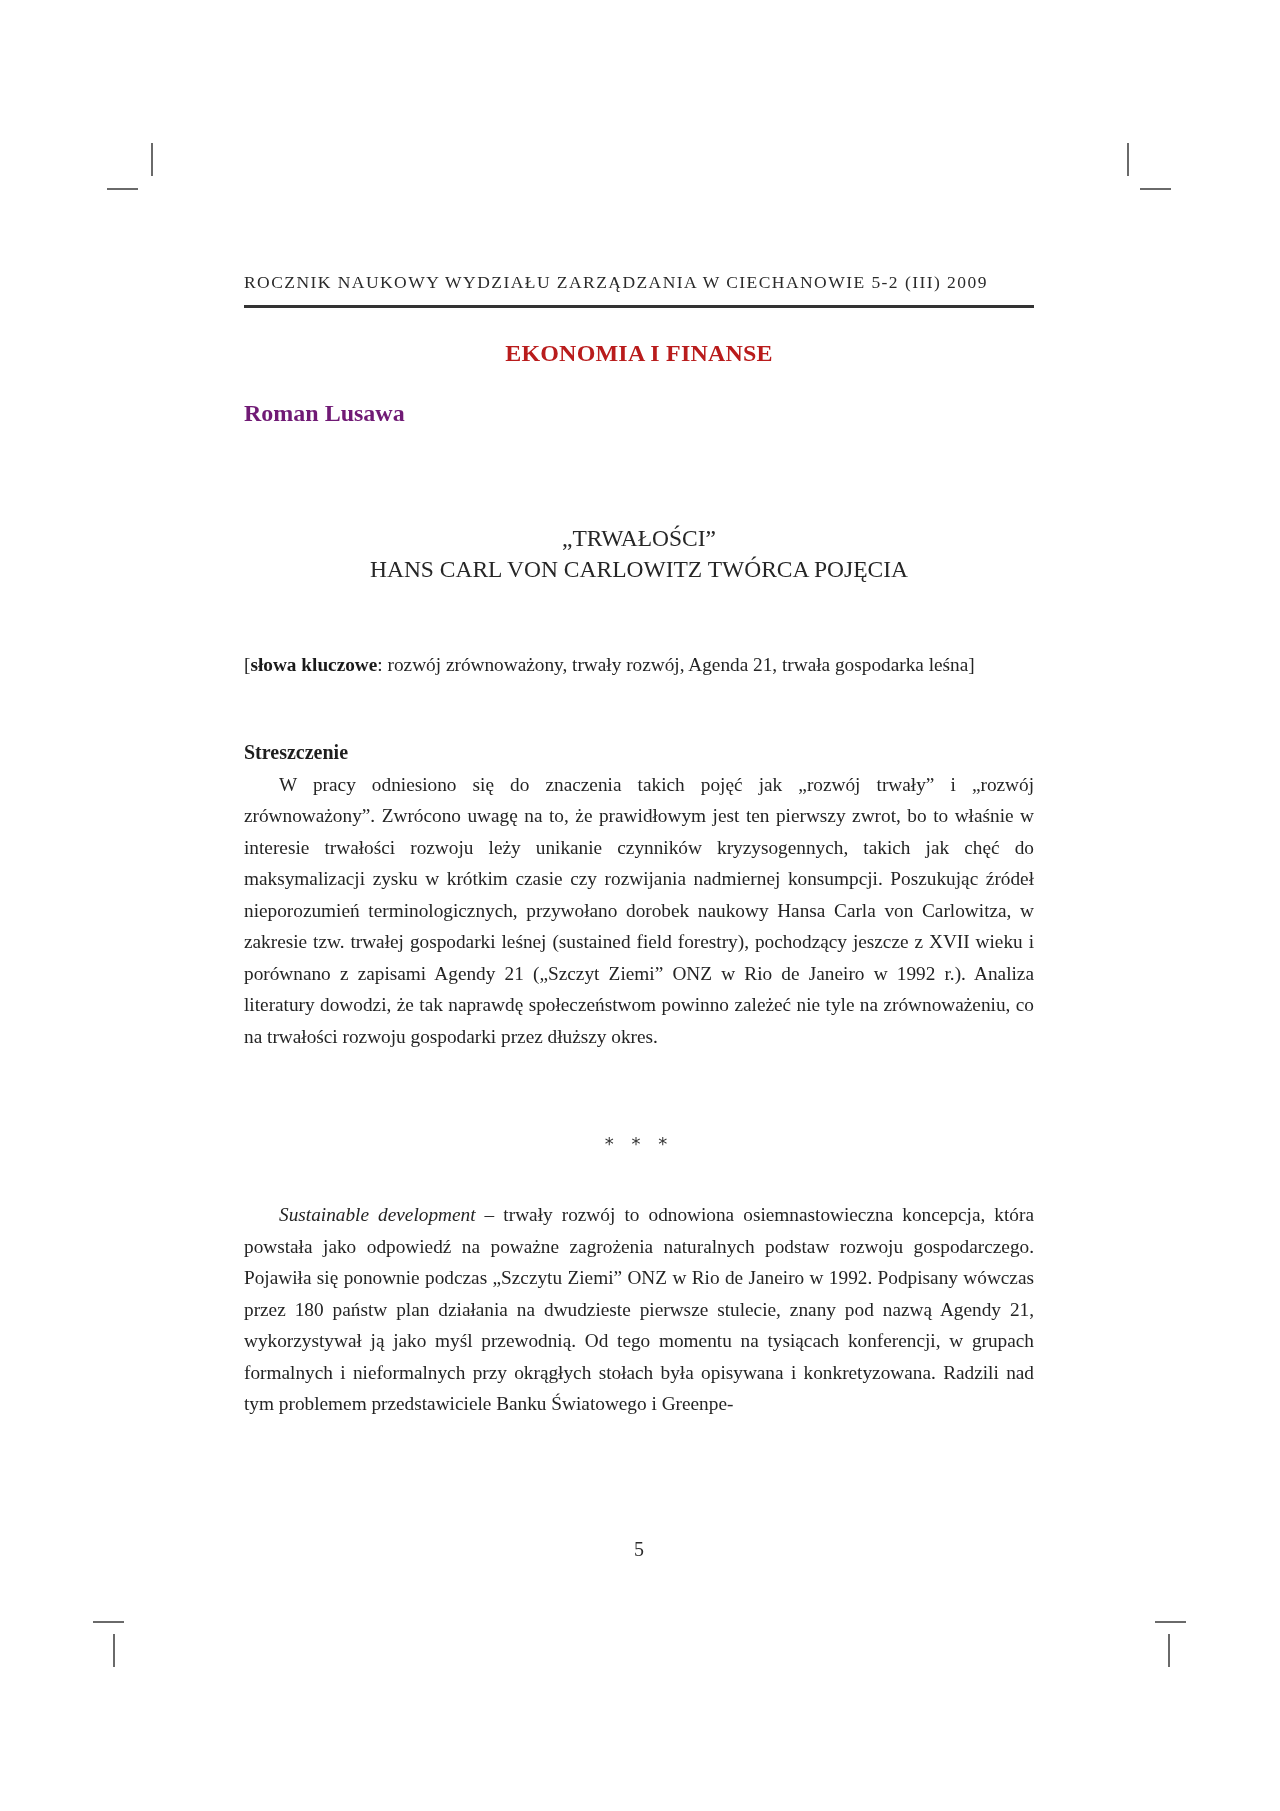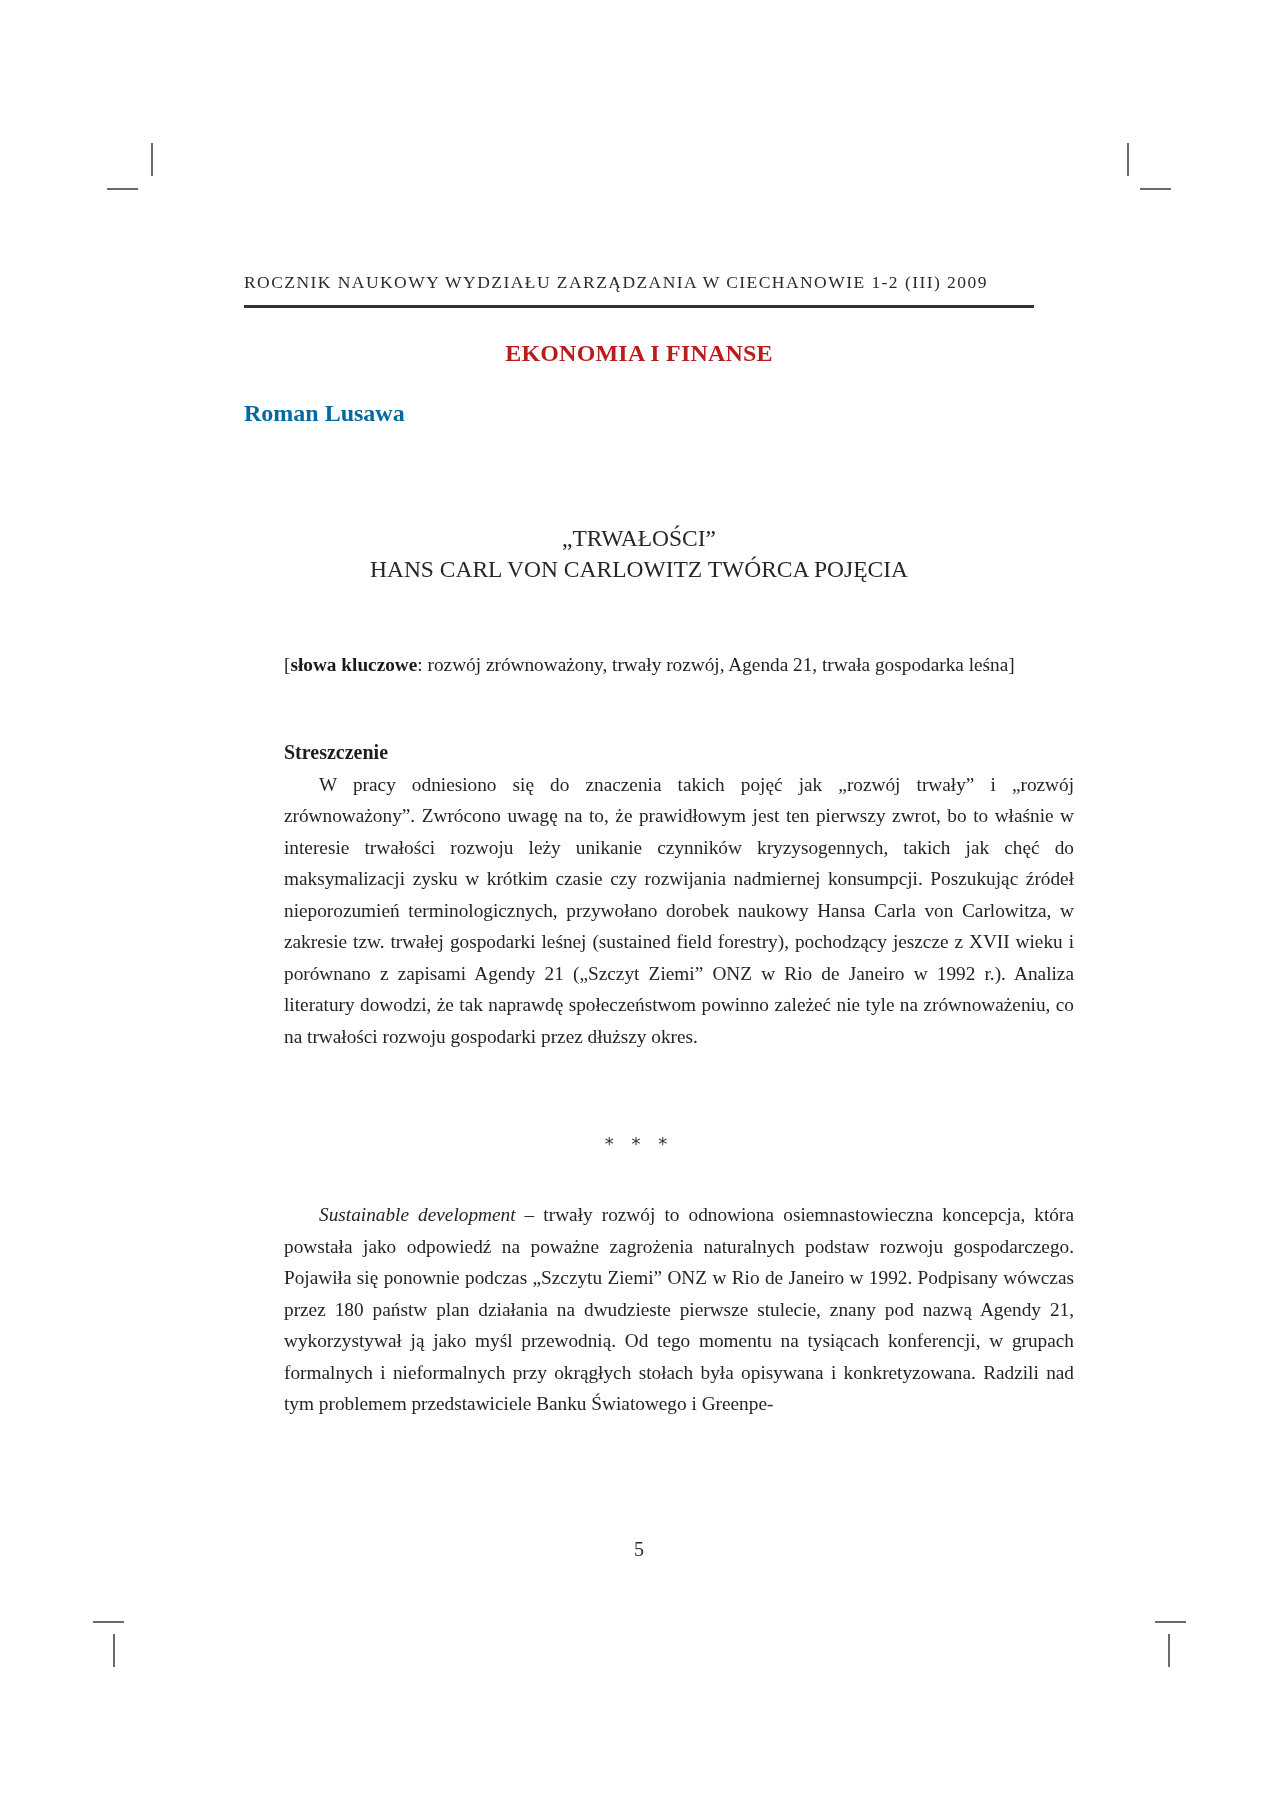--- a/index.html
+++ b/index.html
@@ -23,31 +23,31 @@
       background: #333333;
     }
     .section-title {
       position: absolute; left: 244px; width: 790px; top: 340px;
       text-align: center; font-family: "Liberation Serif", serif;
       font-weight: bold; font-size: 24px; color: #b91c1c; letter-spacing: 0.2px;
     }
     .author {
       position: absolute; left: 244px; top: 400px;
       font-family: "Liberation Serif", serif;
-      font-weight: bold; font-size: 24px; color: #0369a1;
+      font-weight: bold; font-size: 24px; color: #701a75;
     }
     .article-title {
       position: absolute; left: 244px; width: 790px; top: 523px;
       text-align: center; font-family: "Liberation Serif", serif;
       font-size: 23.5px; line-height: 31px; color: #262626;
     }
     .text-block {
       position: absolute; left: 244px; width: 790px;
       font-family: "Liberation Serif", serif;
-      font-size: 19.3px; line-height: 31.5px; color: #242424; margin-left: 40px;
+      font-size: 19.3px; line-height: 31.5px; color: #242424;
     }
     .text-block p { margin: 0; text-align: justify; text-align-last: auto; }
     .indent { text-indent: 35px; }
     .heading {
       font-family: "Liberation Serif", serif;
       font-weight: bold; font-size: 20px; color: #1e1e1e; margin: 0;
     }
     .keywords { top: 649px; }
     .abstract { top: 737px; }
     .intro { top: 1199px; }
@@ -69,21 +69,21 @@
 
 <div class="crop v" style="left:151px; top:143px;"></div>
 <div class="crop h" style="left:107px; top:188px;"></div>
 <div class="crop v" style="left:1127px; top:143px;"></div>
 <div class="crop h" style="left:1140px; top:188px;"></div>
 <div class="crop h" style="left:93px; top:1621px;"></div>
 <div class="crop v" style="left:113px; top:1634px;"></div>
 <div class="crop h" style="left:1155px; top:1621px;"></div>
 <div class="crop v" style="left:1168px; top:1634px;"></div>
 
-<div class="running-head">ROCZNIK NAUKOWY WYDZIAŁU ZARZĄDZANIA W CIECHANOWIE 1-2 (III) 2009</div>
+<div class="running-head">ROCZNIK NAUKOWY WYDZIAŁU ZARZĄDZANIA W CIECHANOWIE 5-2 (III) 2009</div>
 <div class="head-rule"></div>
 
 <div class="section-title">EKONOMIA I FINANSE</div>
 
 <div class="author">Roman Lusawa</div>
 
 <div class="article-title">
   <div>„TRWAŁOŚCI”</div>
   <div>HANS CARL VON CARLOWITZ TWÓRCA POJĘCIA</div>
 </div>

